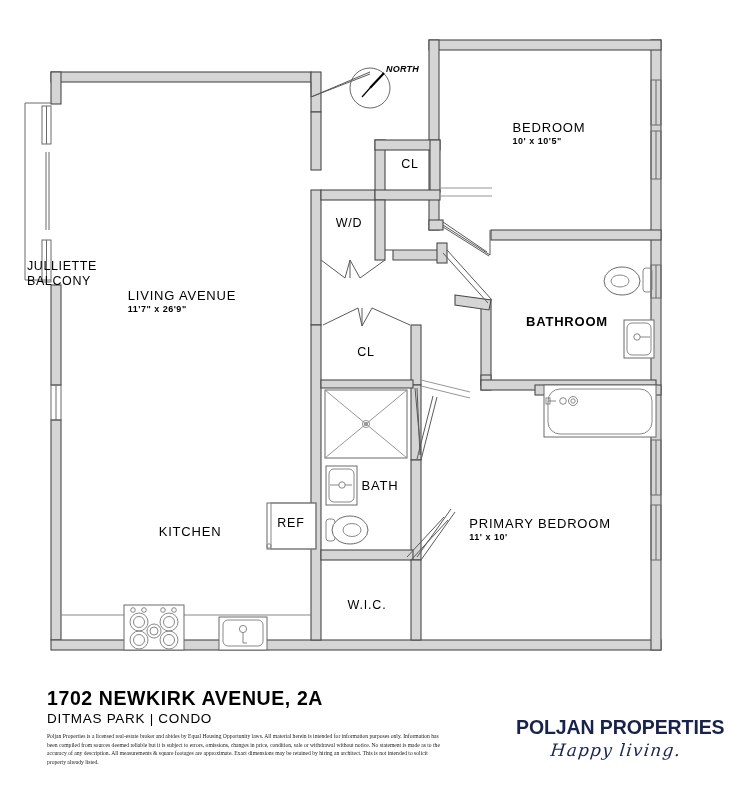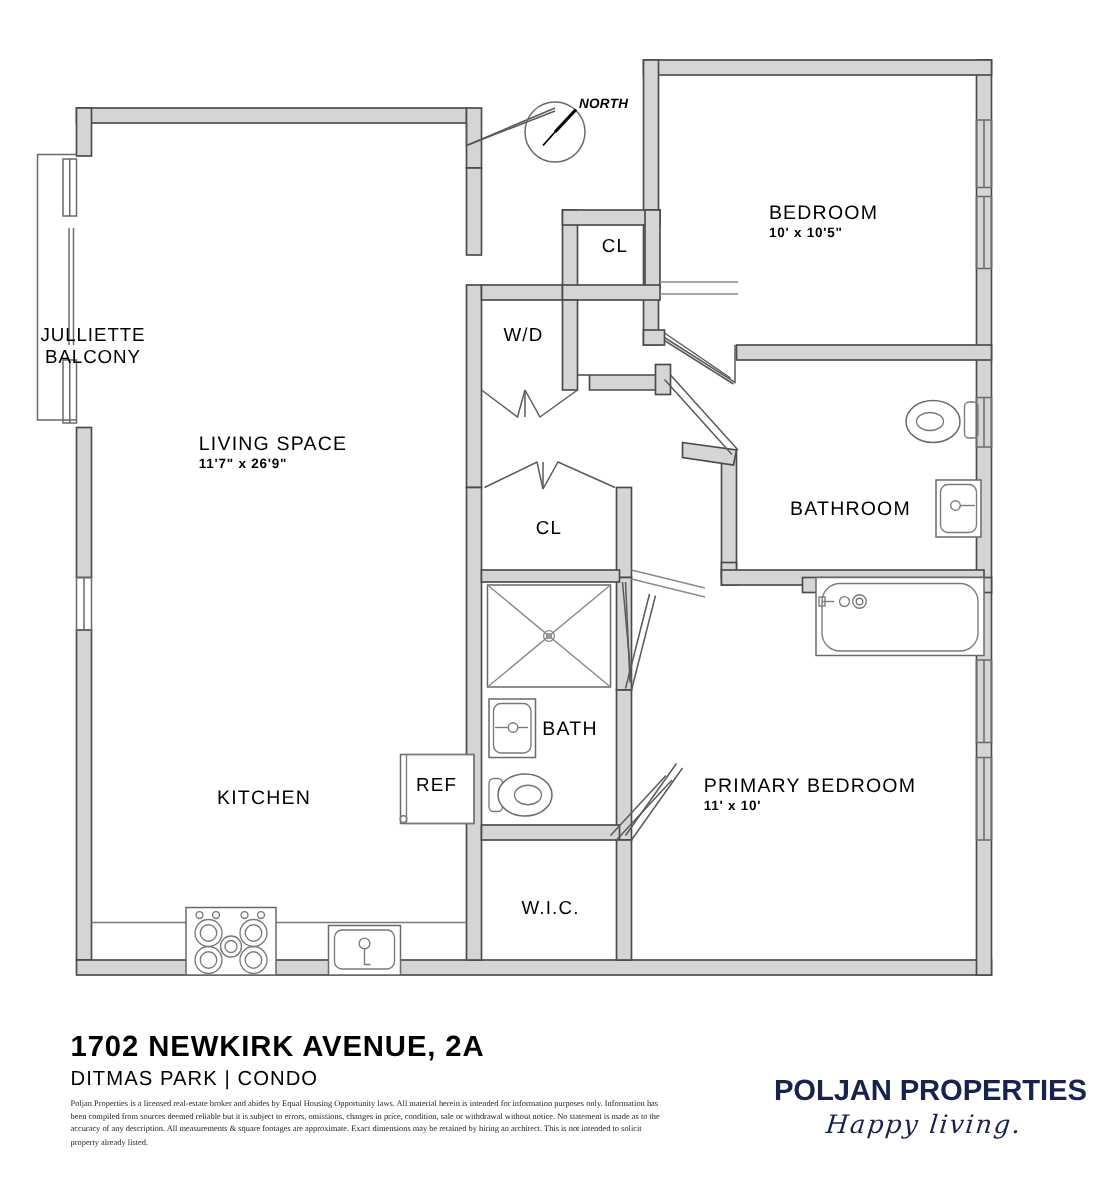--- a/index.html
+++ b/index.html
@@ -103,22 +103,23 @@
     font-size: 9px;
     font-weight: bold;
     letter-spacing: 0.5px;
     line-height: 12px;
   }
   .rl-small { font-size: 12.5px; letter-spacing: 0.8px; }
   .rl-balcony {
     font-size: 12.5px;
     letter-spacing: 0.6px;
     line-height: 15px;
-    text-align: center;
+    text-align: left;
     transform: none;
+    margin-top: 43px;
   }
   .rl-north {
     font-family: "Liberation Sans", sans-serif;
     font-size: 9px;
     font-weight: bold;
     font-style: italic;
     letter-spacing: 0.2px;
     transform: none;
   }
 </style>
@@ -351,39 +352,39 @@
 
     <g>
       <circle class="thin" cx="370" cy="88" r="20" fill="#ffffff" stroke="#333333" stroke-width="1.2"></circle>
       <line x1="370" y1="88" x2="384" y2="73" stroke="#000000" stroke-width="2.1"></line>
       <line x1="370" y1="88" x2="362" y2="97" stroke="#000000" stroke-width="1.2"></line>
     </g>
 
   </svg>
 
   <div class="room-label" style="left:182px; top:288px;">
-    <div class="rl-name">LIVING SPACE</div>
+    <div class="rl-name">LIVING AVENUE</div>
     <div class="rl-dim">11'7" x 26'9"</div>
   </div>
 
-  <div class="room-label" style="left:176px; top:524px;">
+  <div class="room-label" style="left:190px; top:524px;">
     <div class="rl-name">KITCHEN</div>
   </div>
 
-  <div class="room-label" style="left:549px; top:134px;">
+  <div class="room-label" style="left:549px; top:120px;">
     <div class="rl-name">BEDROOM</div>
     <div class="rl-dim">10' x 10'5"</div>
   </div>
 
   <div class="room-label" style="left:540px; top:516px;">
     <div class="rl-name">PRIMARY BEDROOM</div>
     <div class="rl-dim">11' x 10'</div>
   </div>
 
-  <div class="room-label" style="left:567px; top:331px;">
+  <div class="room-label" style="left:567px; top:314px;font-weight:bold;">
     <div class="rl-name">BATHROOM</div>
   </div>
 
   <div class="room-label" style="left:380px; top:478px;">
     <div class="rl-name">BATH</div>
   </div>
 
   <div class="room-label" style="left:367px; top:598px;">
     <div class="rl-small">W.I.C.</div>
   </div>

